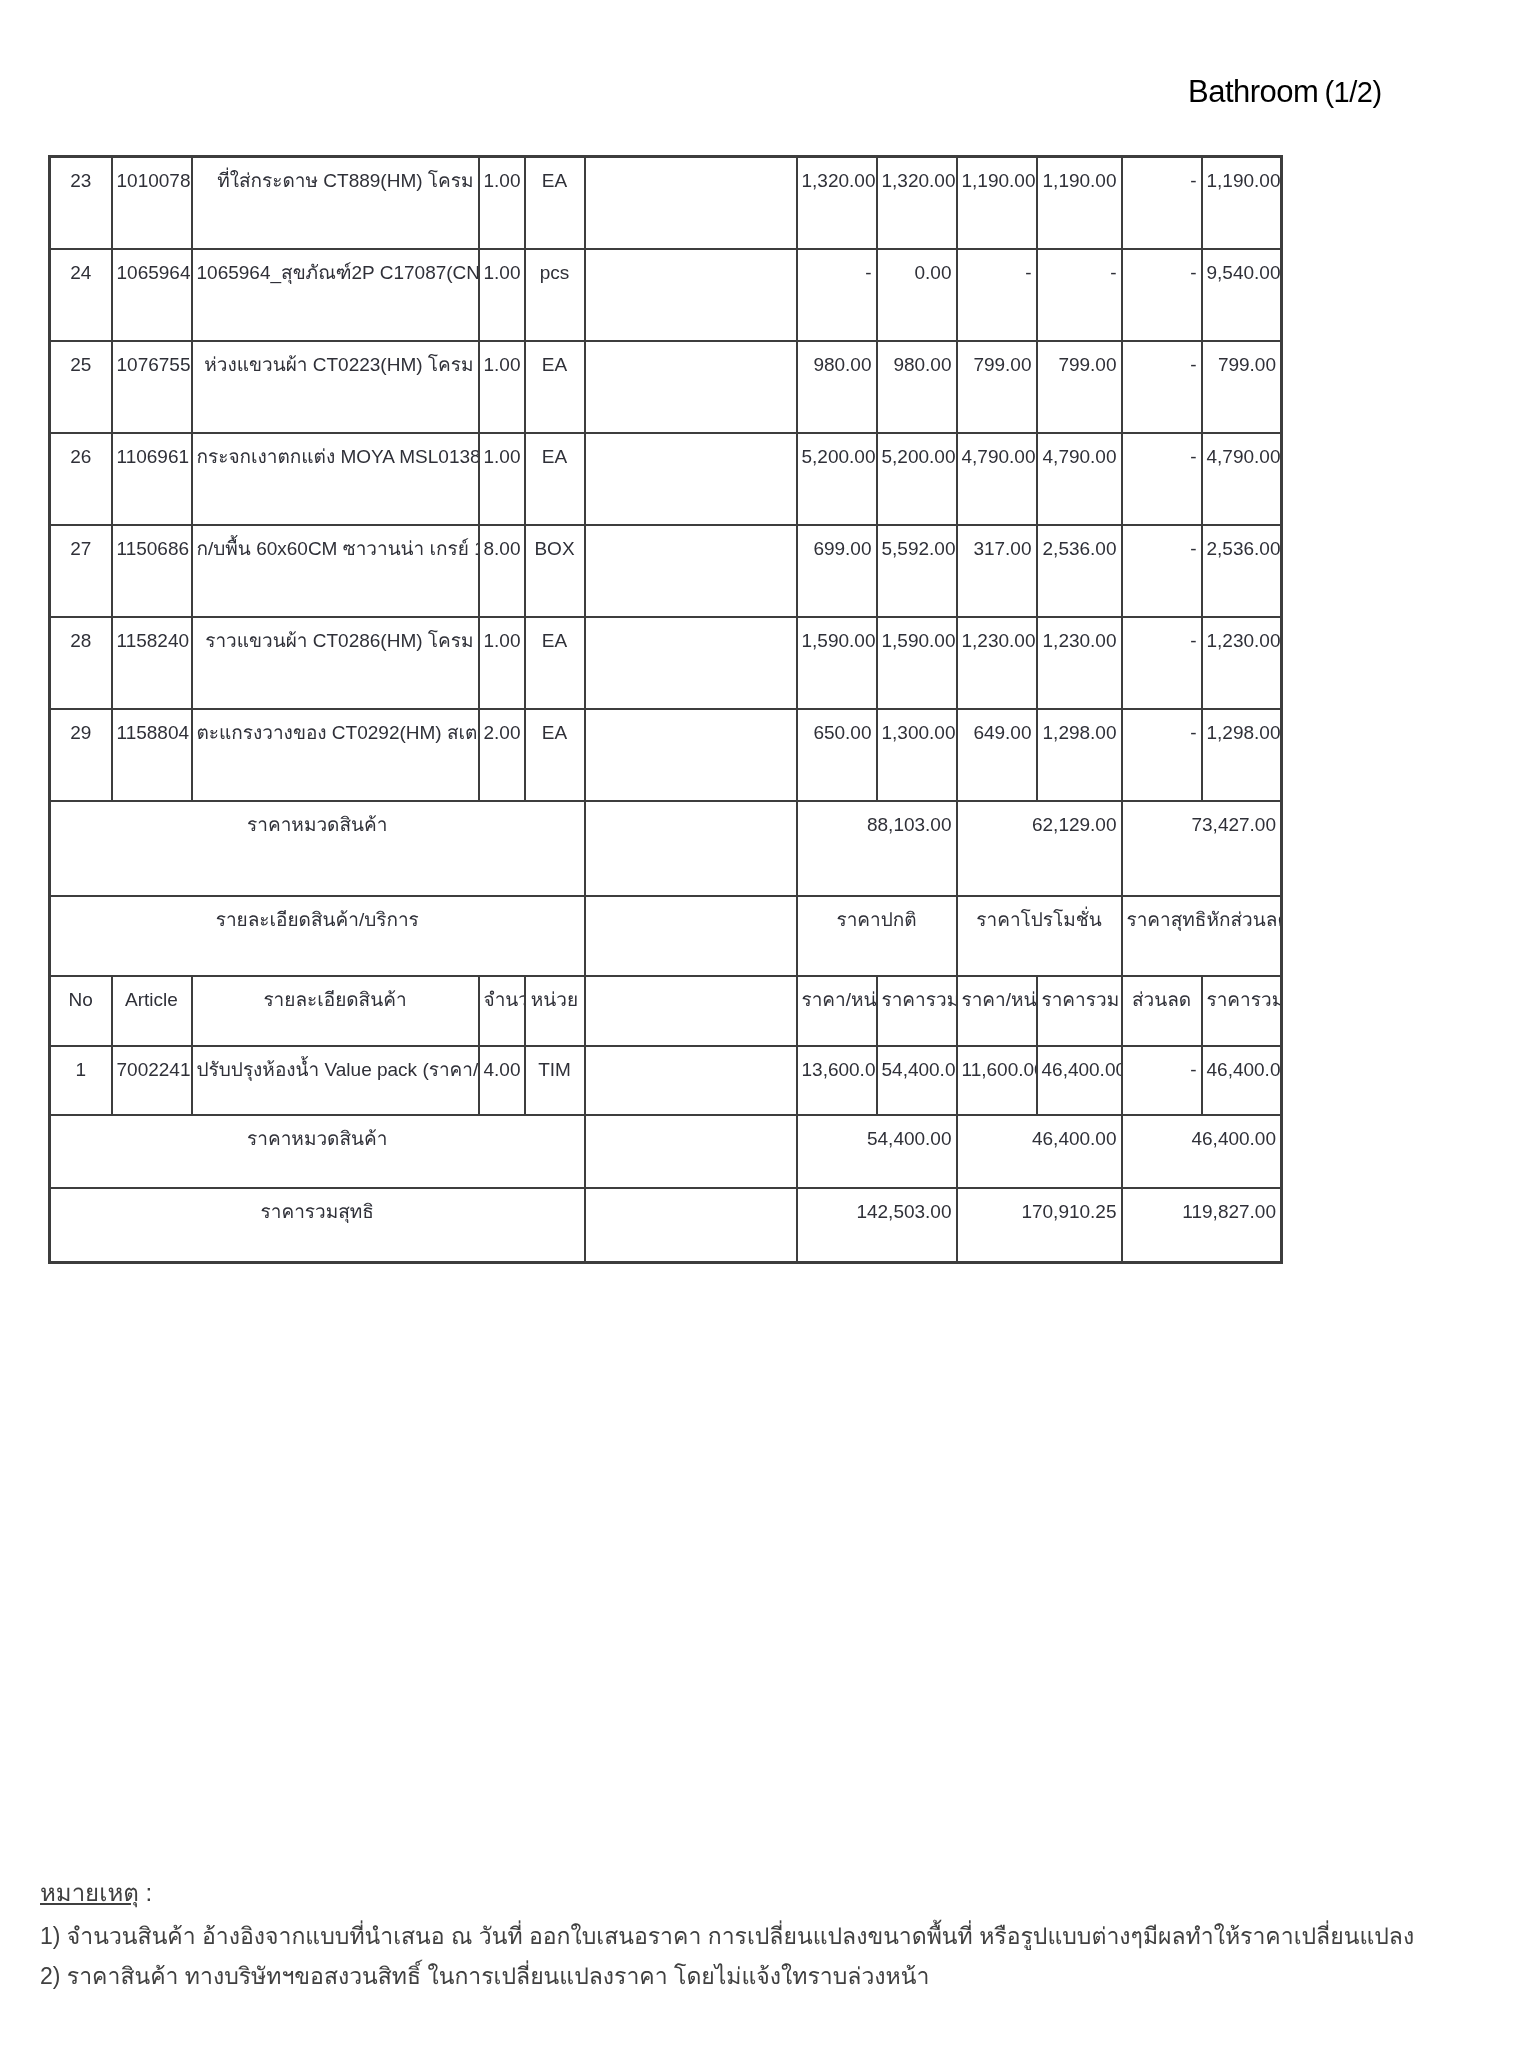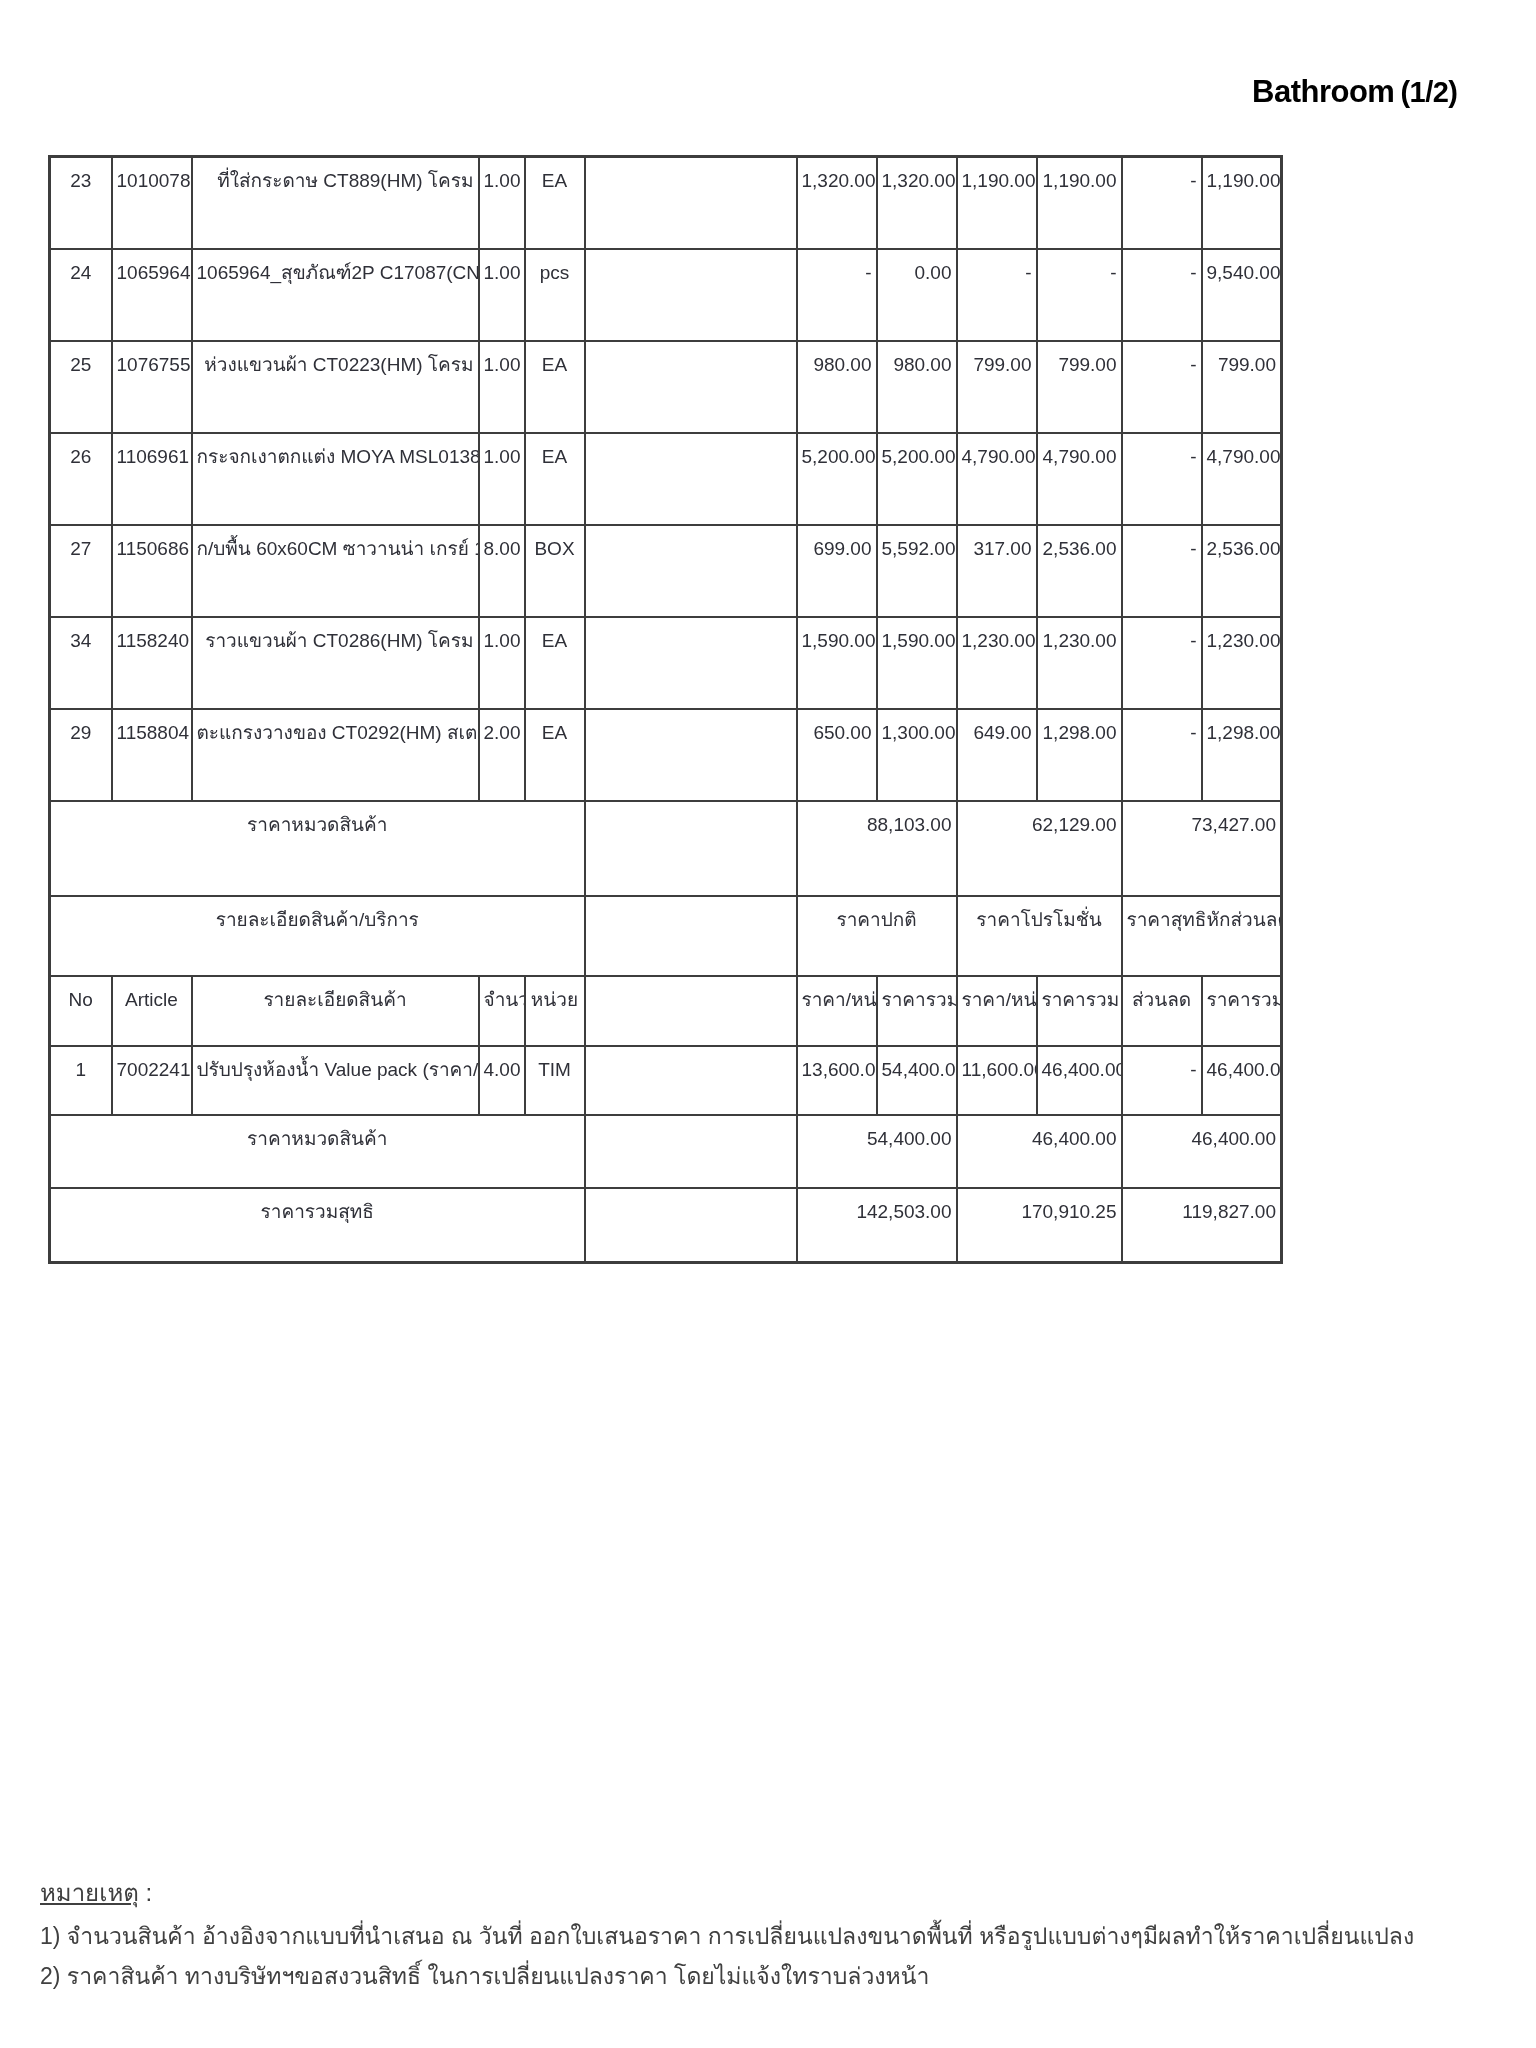--- a/index.html
+++ b/index.html
@@ -2,22 +2,22 @@
 <html><head>
 <meta charset="utf-8">
 <style>
   html,body{margin:0;padding:0;background:#e8e8e8;}
   #page{
     position:relative;width:1536px;height:2048px;background:#ffffff;
     font-family:"Liberation Sans","DejaVu Sans",sans-serif;
     color:#2f3038;overflow:hidden;
   }
   #doc-title{
-    position:absolute;left:1252px;top:74px;white-space:nowrap;
-    font-weight:bold;color:#000;font-size:31px;letter-spacing:-0.5px;
+    position:absolute;left:1188px;top:74px;white-space:nowrap;
+    font-weight:normal;color:#000;font-size:31px;letter-spacing:-0.5px;
   }
   #doc-title .pg{font-size:29px;margin-left:6px;}
   table.quote{
     position:absolute;left:48px;top:155px;width:1232px;
     border-collapse:collapse;table-layout:fixed;
     border:3px solid #3d3d3d;
     padding-left:48px;
   }
   table.quote td{
     border:2px solid #3d3d3d;
@@ -134,21 +134,21 @@
       <td class="c">BOX</td>
       <td></td>
       <td class="r">699.00</td>
       <td class="r">5,592.00</td>
       <td class="r">317.00</td>
       <td class="r">2,536.00</td>
       <td class="r">-</td>
       <td class="r">2,536.00</td>
     </tr>
     <tr class="rh-item">
-      <td class="c">34</td>
+      <td class="c">28</td>
       <td class="c">1158240</td>
       <td class="l">ราวแขวนผ้า CT0286(HM) โครม</td>
       <td class="c">1.00</td>
       <td class="c">EA</td>
       <td></td>
       <td class="r">1,590.00</td>
       <td class="r">1,590.00</td>
       <td class="r">1,230.00</td>
       <td class="r">1,230.00</td>
       <td class="r">-</td>

